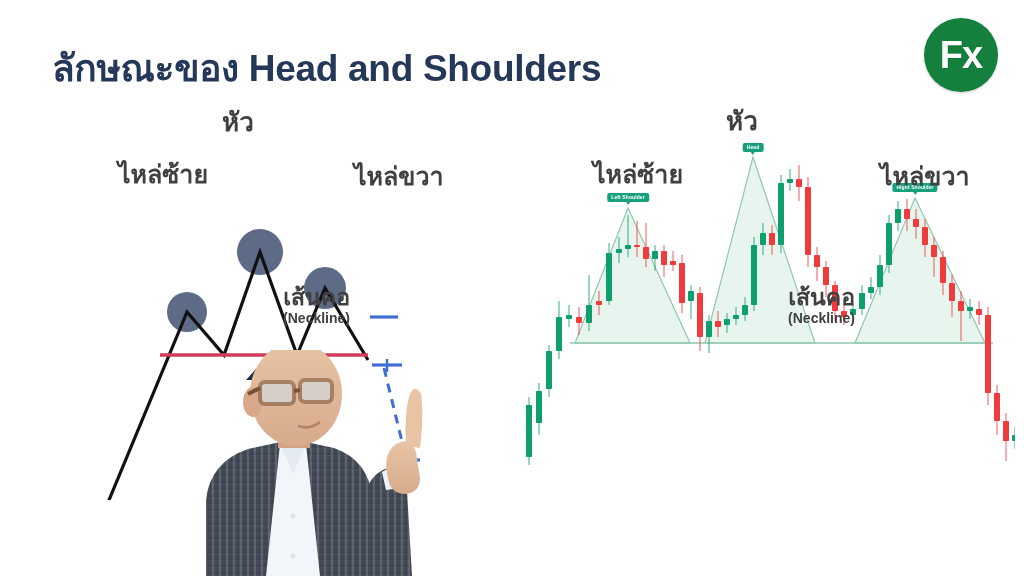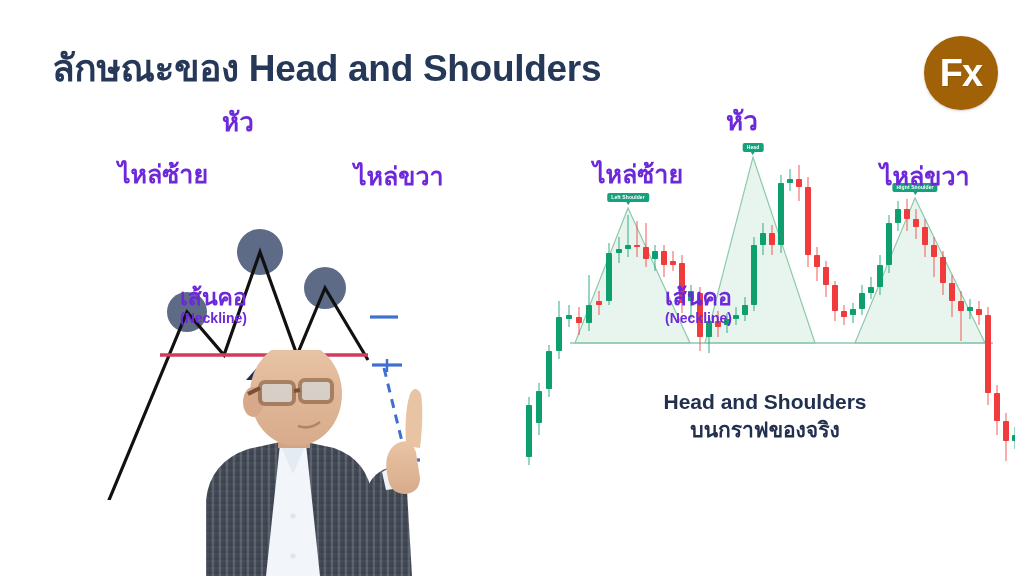--- a/index.html
+++ b/index.html
@@ -32,53 +32,53 @@
     font-size: 37px;
     font-weight: bold;
     color: #253858;
     letter-spacing: -0.3px;
     white-space: nowrap;
   }
 
   .logo {
     position: absolute;
     right: 26px;
-    top: 36px;
+    top: 18px;
     width: 74px;
     height: 74px;
     border-radius: 50%;
-    background: #a16207;
+    background: #15803d;
     box-shadow: 0 1px 3px rgba(0,0,0,0.18);
   }
   .logo-text {
     position: absolute;
     left: 0; top: 0;
     width: 74px; height: 74px;
     display: flex;
     align-items: center;
     justify-content: center;
     color: #ffffff;
     font-size: 38px;
     font-weight: bold;
     letter-spacing: -1px;
     line-height: 1;
     text-shadow: 1px 1px 0 rgba(0,0,0,0.12);
   }
 
   
   .dlabel {
     position: absolute;
-    color: #6d28d9;
+    color: #404040;
     font-weight: bold;
     white-space: nowrap;
     line-height: 1.12;
   }
   .dlabel.big { font-size: 25px; margin-left: 38px; }
   .dlabel.head { font-size: 26px; }
-  .dlabel.center { text-align: left; }
+  .dlabel.center { text-align: right; }
   .dlabel .sub { font-size: 14px; display: block; }
 
   
   #left-diagram {
     position: absolute;
     left: 20px; top: 100px;
     width: 440px; height: 400px;
   }
 
   
@@ -318,24 +318,20 @@
     <div class="dlabel head" style="left:211px; top:2px;">หัว</div>
 
     <div class="dlabel big" style="left:327px; top:57px;">ไหล่ขวา</div>
 
     <div class="dlabel center" style="left:150px; top:180px; width:190px;">
       <span style="font-size:23px;">เส้นคอ</span>
       <span class="sub">(Neckline)</span>
     </div>
   </div>
 
-  <div class="right-caption">
-    <div>Head and Shoulders</div>
-    <div>บนกราฟของจริง</div>
-  </div>
 
   <div id="person">
     <svg width="330" height="226" viewBox="0 0 330 226">
       <defs>
         <linearGradient id="suitg" x1="0" y1="0" x2="1" y2="1">
           <stop offset="0%" stop-color="#4e5561"></stop>
           <stop offset="100%" stop-color="#3a4049"></stop>
         </linearGradient>
         <pattern id="pin" width="7" height="7" patternUnits="userSpaceOnUse">
           <rect width="7" height="7" fill="url(#suitg)"></rect>

